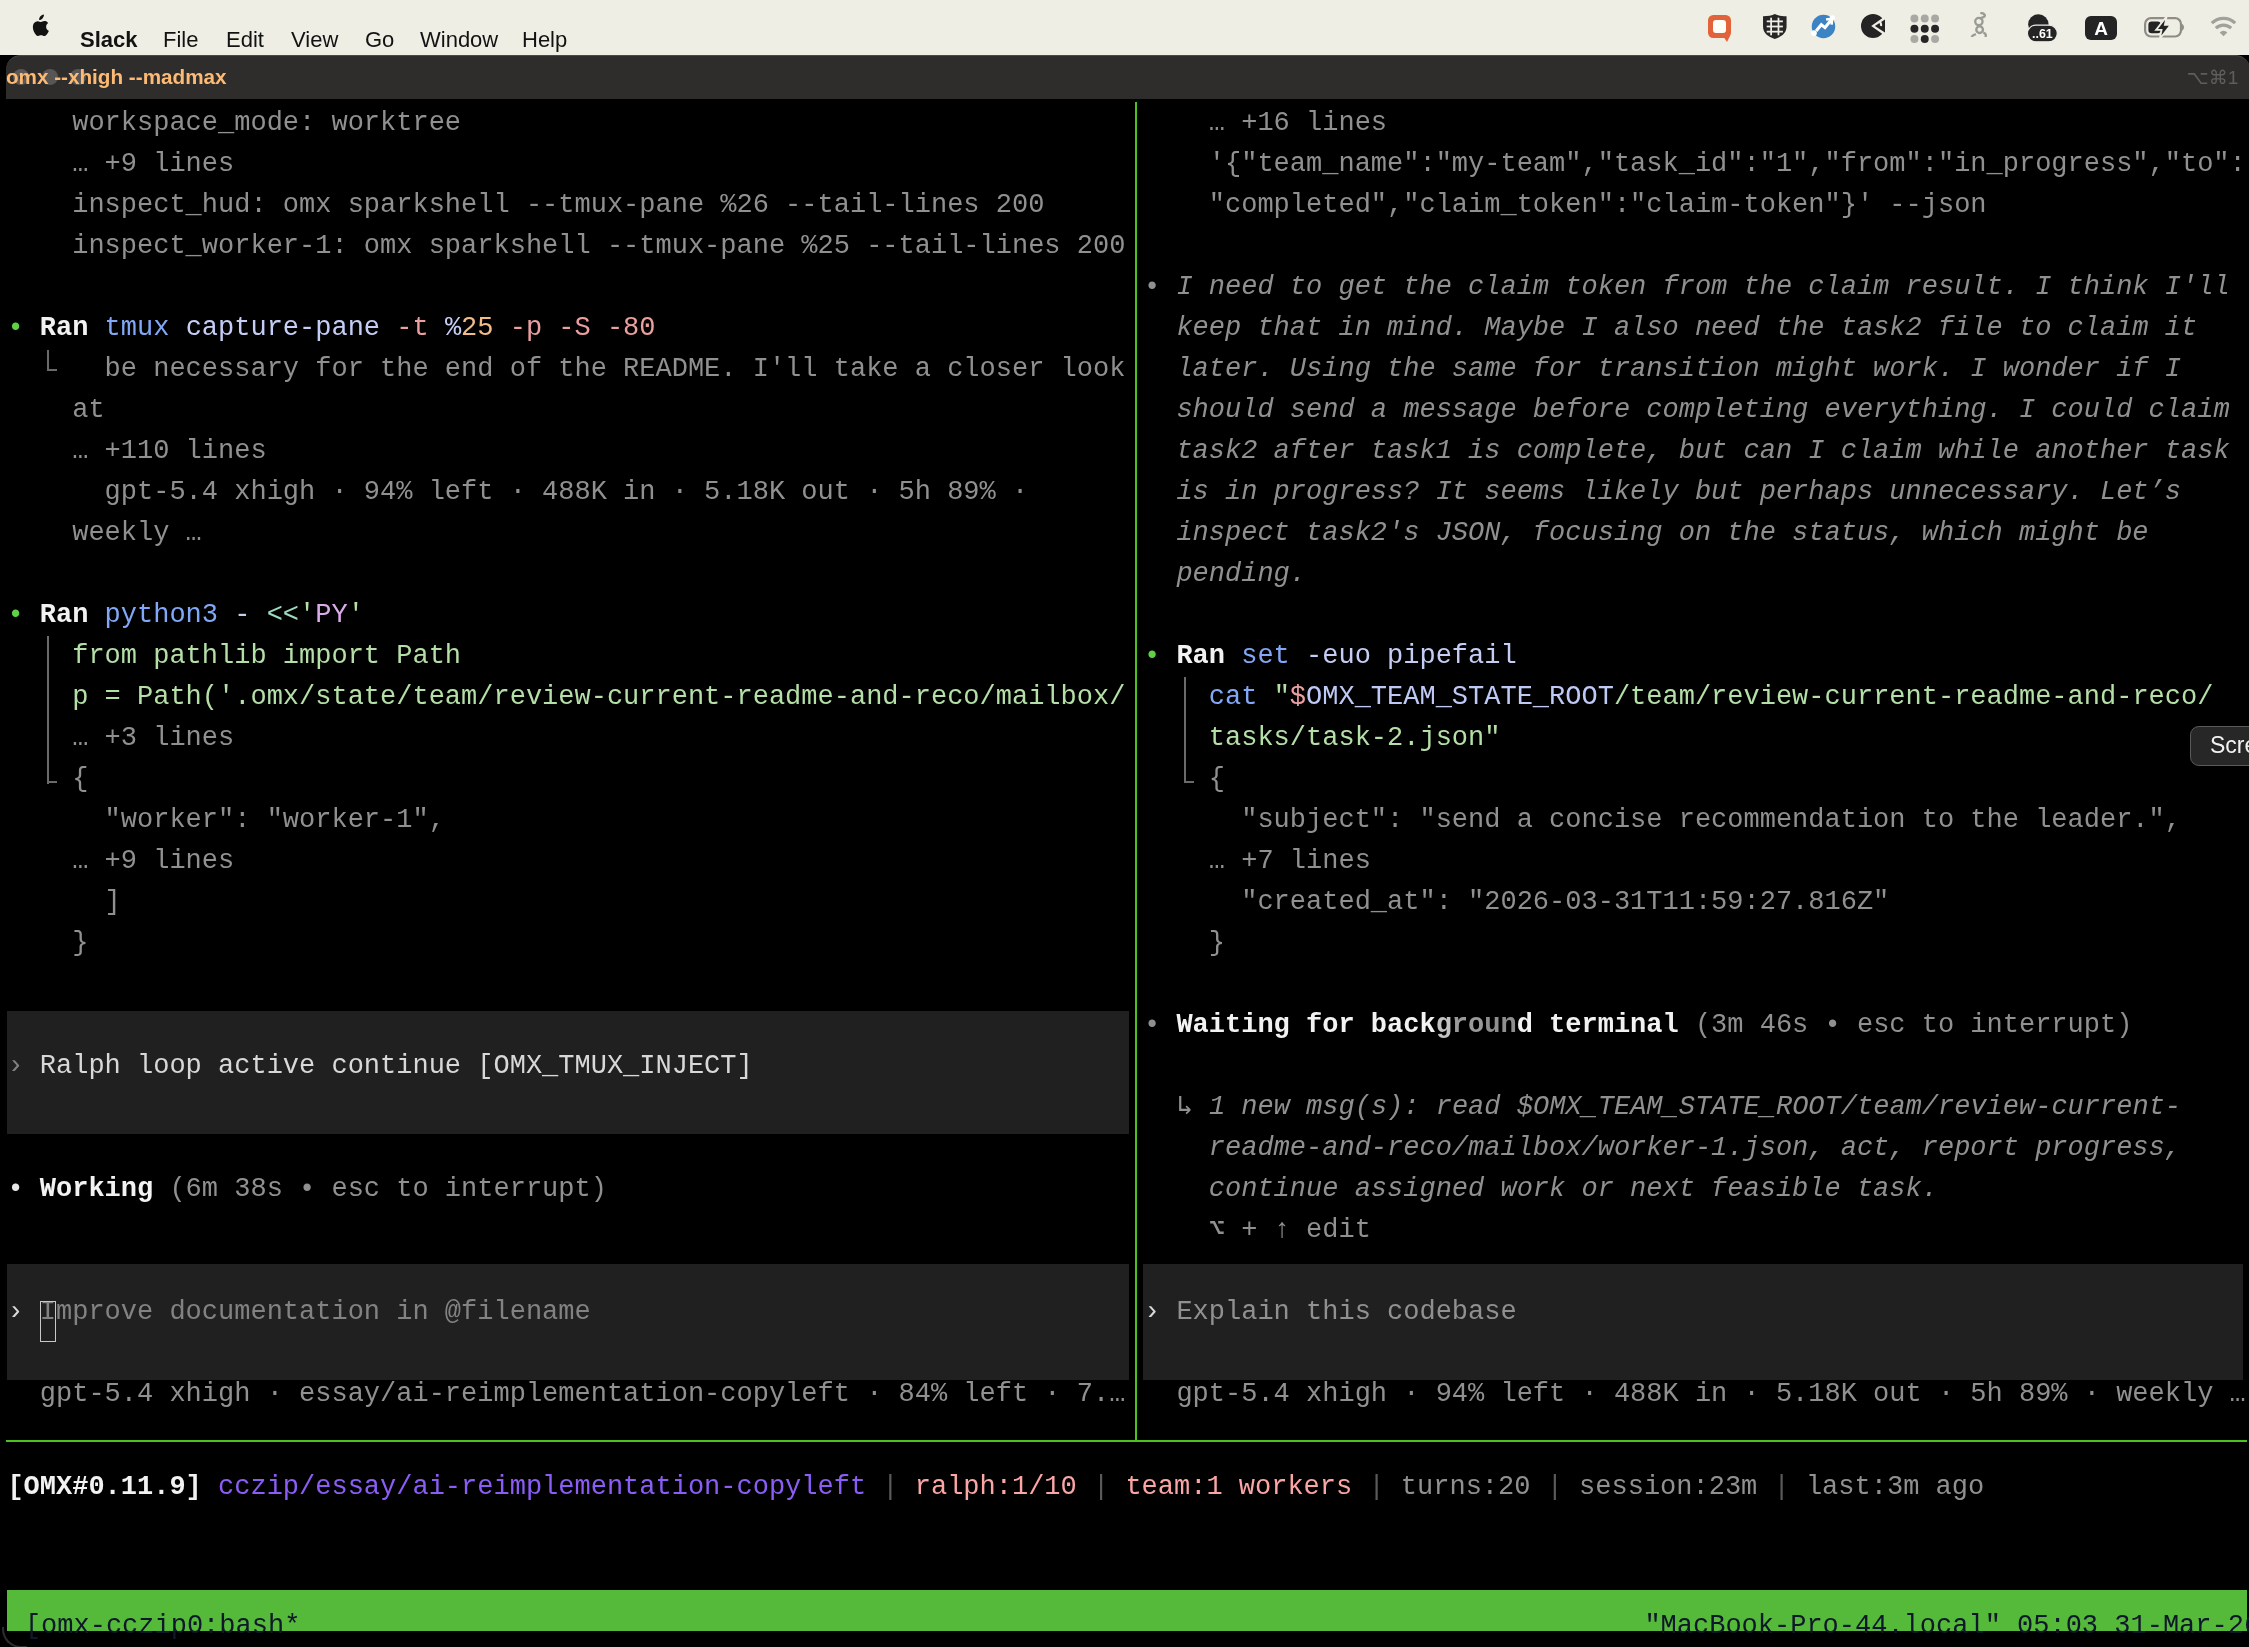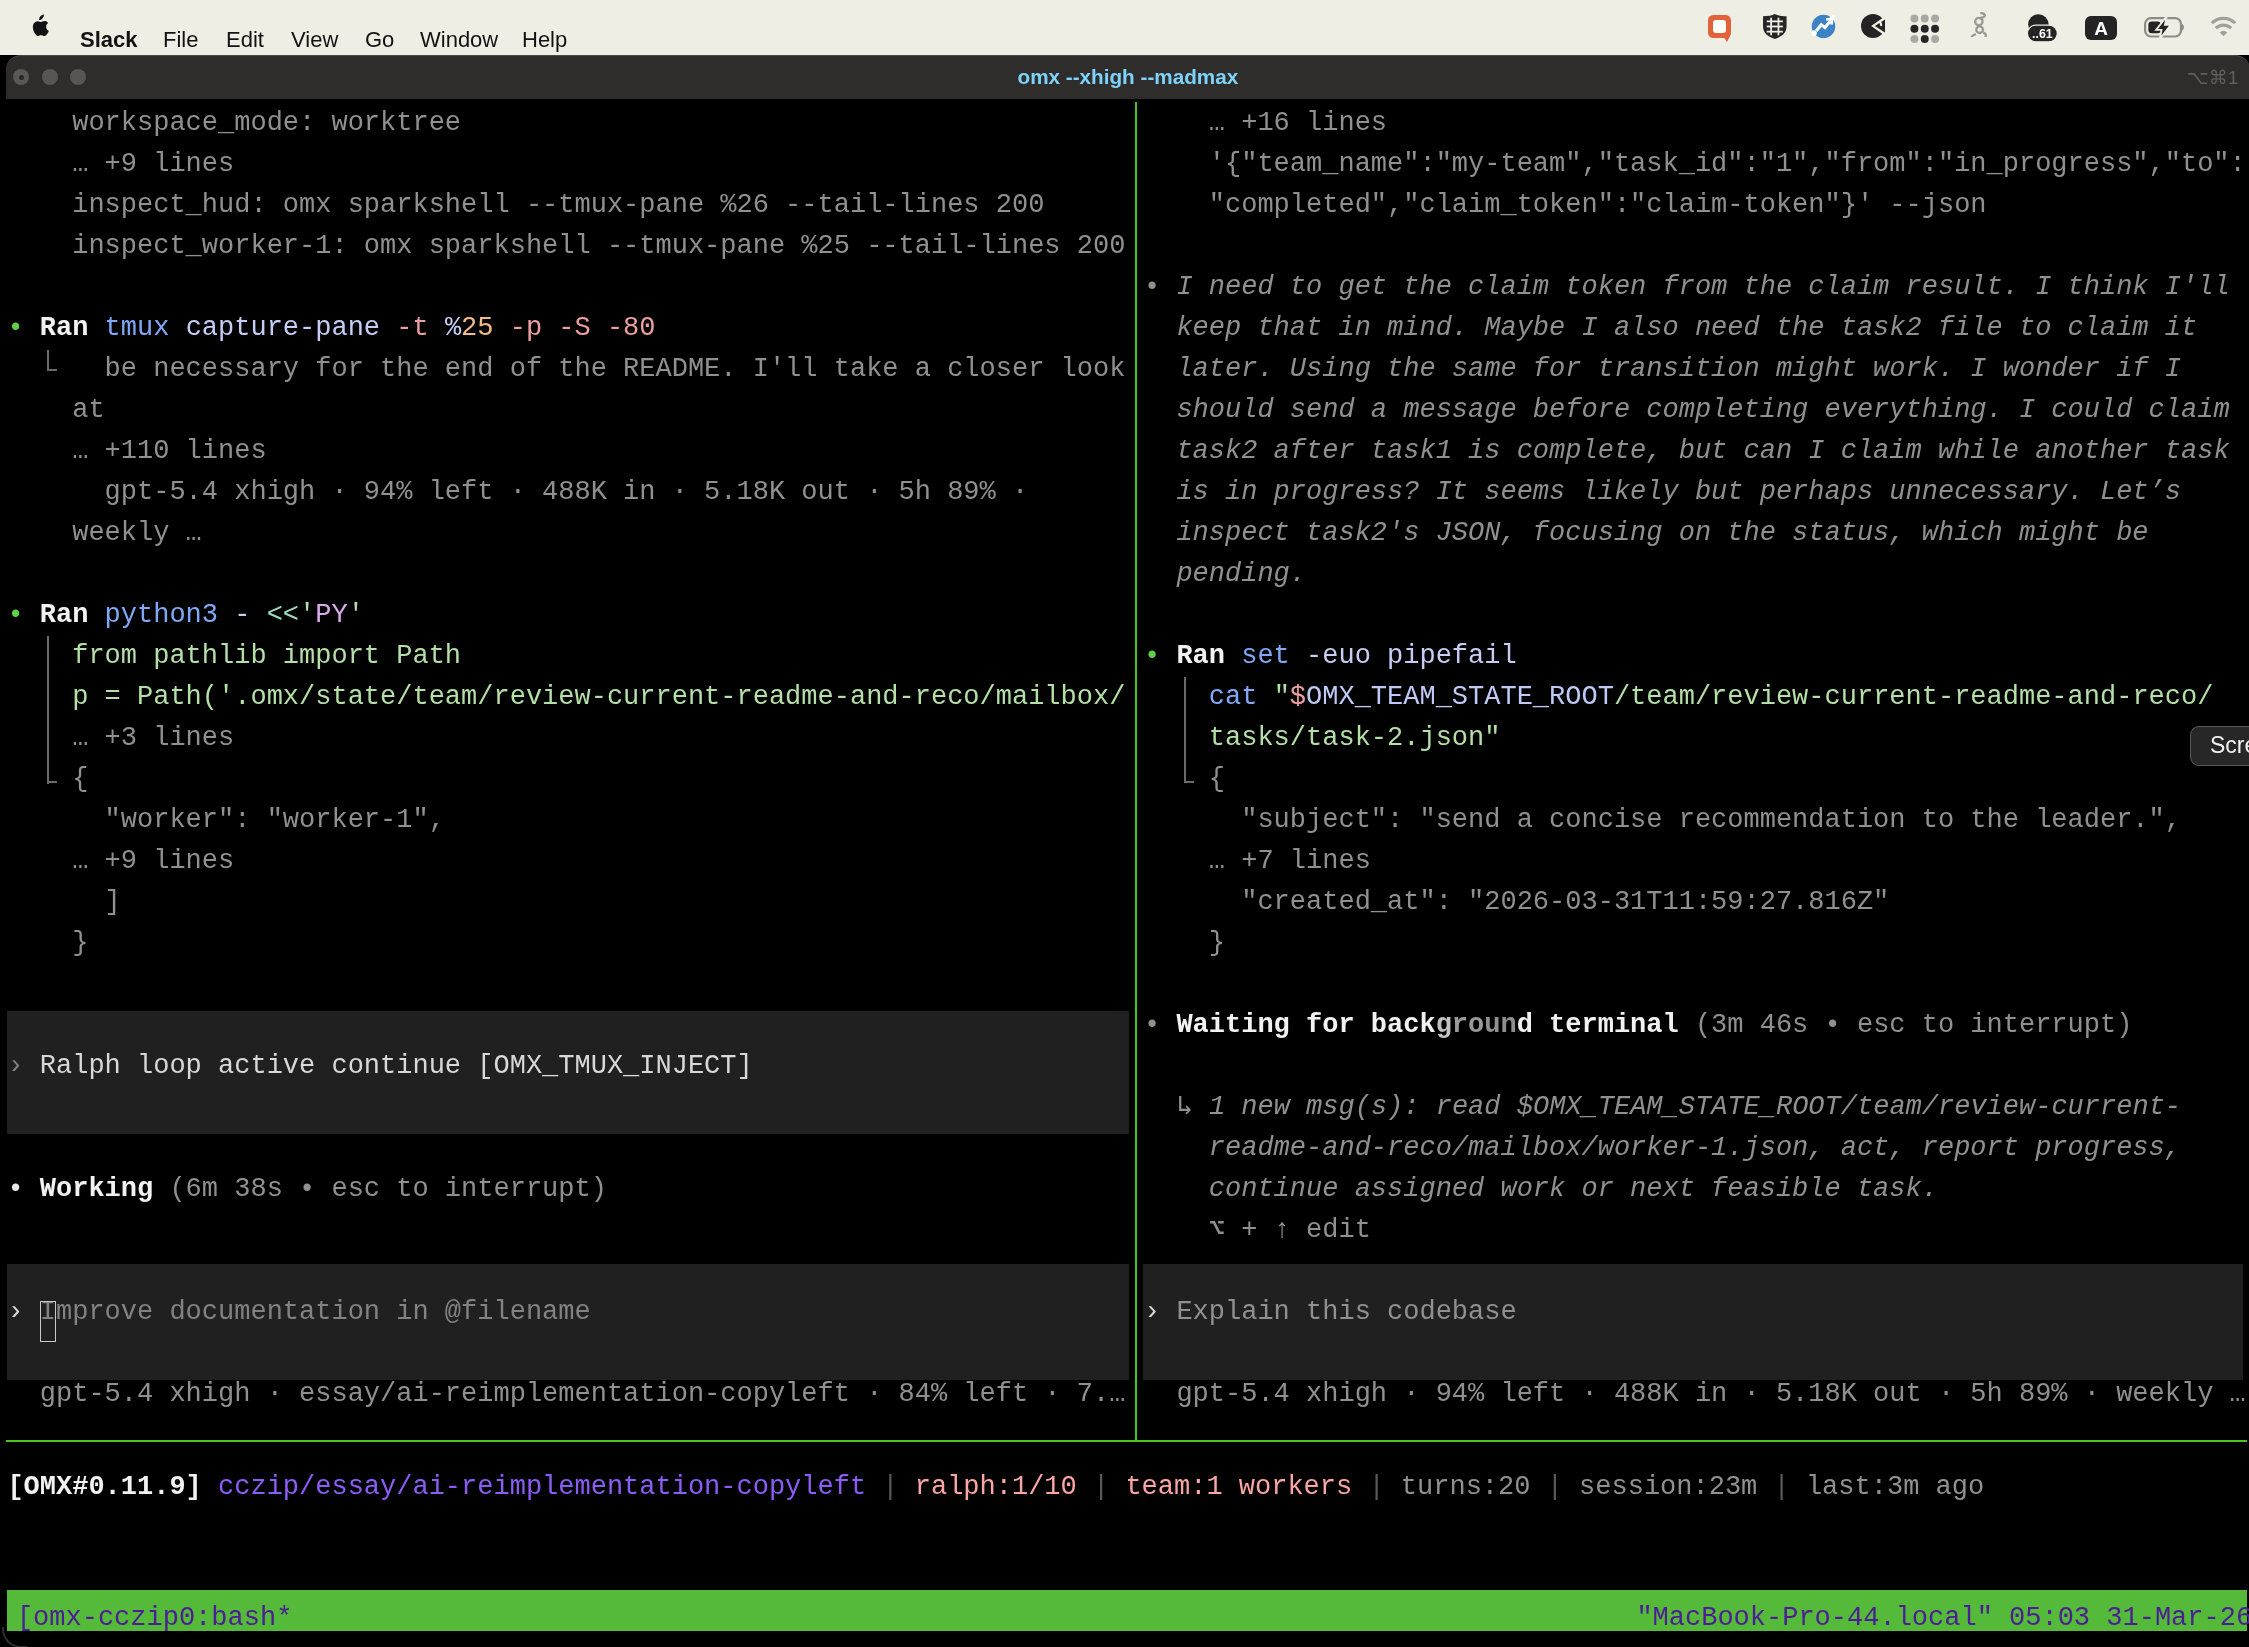--- a/index.html
+++ b/index.html
@@ -27,21 +27,21 @@
 .box{position:absolute;background:#202020;z-index:1}
 .vline{position:absolute;background:#4cc21f;z-index:3}
 .hline{position:absolute;background:#4cc21f;z-index:3}
 .stem{position:absolute;background:#6a6a6a;z-index:4}
 .statusline{position:absolute;left:7.4px;top:1467px;font-family:"Liberation Mono",monospace;font-size:27px;line-height:41px;white-space:pre;color:#909090;z-index:6}
 .statusline .w{color:#f2f2f2;font-weight:bold}
 .statusline .cy{color:#8b5cf6}
 .statusline .sg{color:#fca5a5}
 .statusline .dm{color:#5a5a5a}
 .tmuxbar{position:absolute;left:7.4px;top:1590px;width:2240px;height:41px;background:#55b93a;z-index:6}
-.tmuxbar pre{position:absolute;margin:8px;font-family:"Liberation Mono",monospace;font-size:27px;line-height:41px;color:#4c1d95;white-space:pre}
+.tmuxbar pre{position:absolute;margin:16px;font-family:"Liberation Mono",monospace;font-size:27px;line-height:41px;color:#0f172a;white-space:pre}
 .cursorbox{position:absolute;border:1.5px solid #c8c8c8;z-index:6;box-sizing:border-box}
 .tooltip{position:absolute;left:2190px;top:726px;width:89px;height:40px;background:#272727;border:1.5px solid #5a5a5c;border-radius:8.9px;z-index:9;box-sizing:border-box;font-family:"Liberation Sans",sans-serif;font-size:23px;color:#f2f2f2;line-height:37px;padding-left:19px}
 .tl{position:absolute;border-radius:50%;z-index:2}
 </style></head>
 <body>
 <div class="term"></div>
 <div class="box" style="left:7.4px;top:1011px;width:1122px;height:123px"></div>
 <div class="box" style="left:7.4px;top:1264px;width:1122px;height:116px"></div>
 <div class="box" style="left:1143px;top:1264px;width:1100px;height:116px"></div>
 <div class="vline" style="left:1135px;top:102px;width:2.2px;height:1339px"></div>
@@ -198,14 +198,14 @@
 <path d="M2.5 9.5 a23 23 0 0 1 32 0"></path>
 <path d="M8 16.5 a15 15 0 0 1 21 0"></path>
 </g>
 <path d="M13.3 22.3 a7.4 7.4 0 0 1 10.4 0 L18.5 27.6z" fill="#a1a09a"></path>
   </svg>
 <div class="tb"></div>
 <div class="tl" style="left:13px;top:69px;width:16px;height:16px;background:#5a5856"></div>
 <div class="tl" style="left:18.5px;top:75px;width:5.2px;height:5.2px;background:#2a2928;border-radius:50%"></div>
 <div class="tl" style="left:42px;top:69px;width:16px;height:16px;background:#585654"></div>
 <div class="tl" style="left:70px;top:69px;width:16px;height:16px;background:#585654"></div>
-<div style="position:absolute;left:5.9px;top:55px;width:2244px;height:44px;text-align:center;line-height:43px;font-family:'Liberation Sans',sans-serif;font-weight:bold;font-size:20.7px;color:#7dd3fc;z-index:2">omx --xhigh --madmax</div>
+<div style="position:absolute;left:5.9px;top:55px;width:2244px;height:44px;line-height:43px;font-family:'Liberation Sans',sans-serif;font-weight:bold;font-size:20.7px;color:#fdba74;z-index:2">omx --xhigh --madmax</div>
 <div style="position:absolute;right:11.8px;top:55px;height:44px;line-height:46px;font-family:'Liberation Sans',sans-serif;font-size:19px;color:#5f5e5c;z-index:2">⌥⌘1</div>
 
 </body></html>

